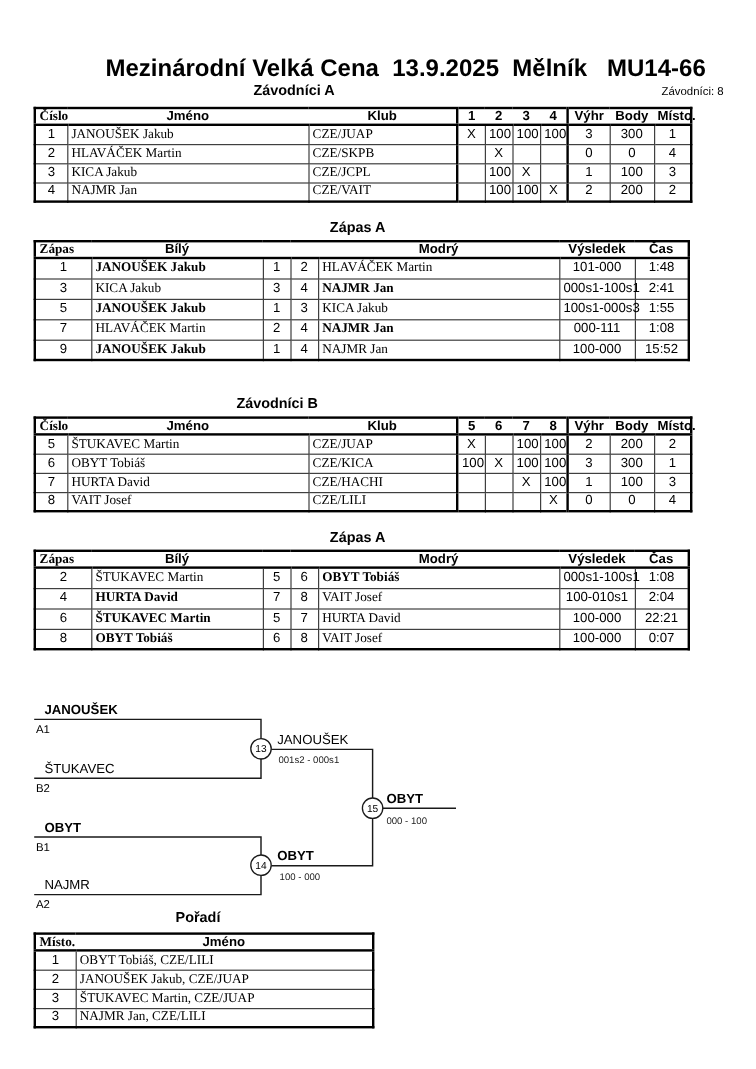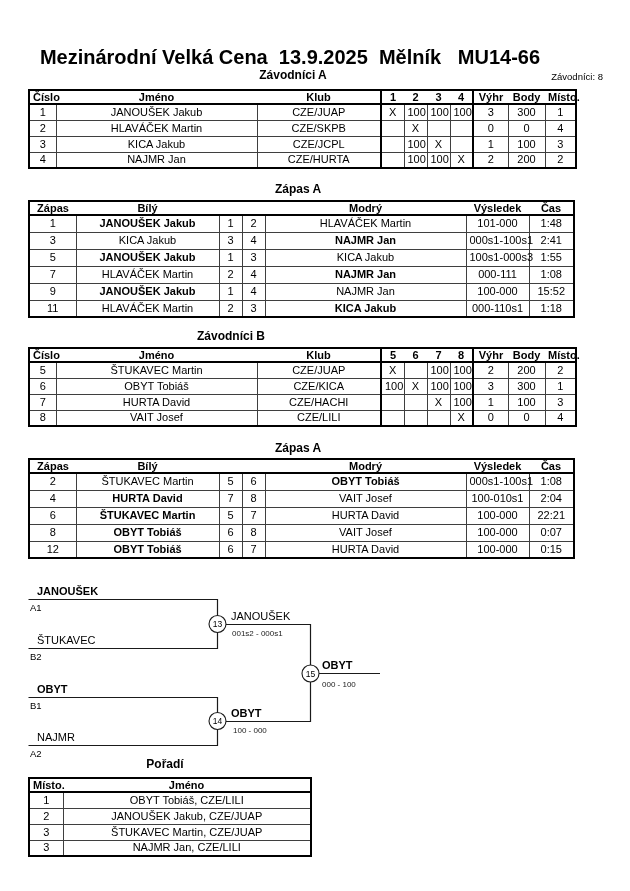--- a/index.html
+++ b/index.html
@@ -1,31 +1,31 @@
 <!DOCTYPE html>
 <html><head>
 <meta charset="utf-8">
 <style>
   html,body{margin:0;padding:0;}
   body{width:630px;height:891px;background:#fff;position:relative;
        font-family:"Liberation Sans",sans-serif;color:#000;overflow:hidden;}
   .abs{position:absolute;}
   .page-title{top:46px;left:0;width:580px;text-align:center;font-size:20px;
-              font-weight:bold;white-space:pre;}
+              font-weight:bold;white-space:pre;padding-left:48px;}
   .sec-title{font-size:12px;font-weight:bold;transform:translateX(-50%);white-space:nowrap;}
   .count-label{top:71px;right:27px;font-size:9.5px;}
   table{border-collapse:collapse;table-layout:fixed;font-size:11px;border:2px solid #000;}
   td,th{padding:0 3px;overflow:visible;white-space:nowrap;line-height:1;vertical-align:middle;}
   th{border:none;border-bottom:2px solid #000;font-weight:bold;}
   td{border:1px solid #3f3f3f;}
   tr.hr{height:14px;}
   tr.dr{height:16px;}
   tr.dr2{height:17px;}
   .ctr{text-align:center;}
-  .lft{text-align:center;}
+  .lft{text-align:left;font-family:Liberation Serif, serif;}
   .b{font-weight:bold;}
   .gL{border-left:2px solid #000 !important;}
   svg text{font-family:"Liberation Sans",sans-serif;}
   .bk-name{font-size:11px;}
   .bk-pos{font-size:9.5px;}
   .bk-score{font-size:8px;fill:#222;}
   .bk-num{font-size:8.5px;}
 </style>
 </head>
 <body>
@@ -59,21 +59,21 @@
     <circle cx="310.5" cy="673.5" r="8.5"></circle>
   </g>
   <g fill="#000" text-anchor="middle">
     <text class="bk-num" x="217.5" y="627">13</text>
     <text class="bk-num" x="217.5" y="724">14</text>
     <text class="bk-num" x="310.5" y="676.5">15</text>
   </g>
 </svg>
 
 <div class="abs page-title">Mezinárodní Velká Cena  13.9.2025  Mělník   MU14-66</div>
-<div class="abs sec-title" style="left:245px;top:68px;margin-left:48px;">Závodníci A</div>
+<div class="abs sec-title" style="left:245px;top:68px;">Závodníci A</div>
 <div class="abs count-label">Závodníci: 8</div>
 
 <table class="abs" style="left:28px;top:89px;width:547px;">
   <colgroup>
       <col style="width:27px">
       <col style="width:201px">
       <col style="width:124px">
       <col style="width:23px">
       <col style="width:23px">
       <col style="width:23px">
@@ -127,21 +127,21 @@
     <td class="ctr">100</td>
     <td class="ctr">X</td>
     <td class="ctr"></td>
     <td class="ctr gL">1</td>
     <td class="ctr">100</td>
     <td class="ctr">3</td>
   </tr>
   <tr class="dr">
     <td class="ctr">4</td>
     <td class="lft">NAJMR Jan</td>
-    <td class="lft">CZE/HURTA</td>
+    <td class="lft">CZE/VAIT</td>
     <td class="ctr gL"></td>
     <td class="ctr">100</td>
     <td class="ctr">100</td>
     <td class="ctr">X</td>
     <td class="ctr gL">2</td>
     <td class="ctr">200</td>
     <td class="ctr">2</td>
   </tr>
 </tbody>
   </table>
@@ -205,29 +205,20 @@
     <td class="ctr">1:08</td>
   </tr>
   <tr class="dr2">
     <td class="ctr">9</td>
     <td class="lft b">JANOUŠEK Jakub</td>
     <td class="ctr">1</td>
     <td class="ctr">4</td>
     <td class="lft">NAJMR Jan</td>
     <td class="ctr">100-000</td>
     <td class="ctr">15:52</td>
-  </tr>
-  <tr class="dr2">
-    <td class="ctr">11</td>
-    <td class="lft">HLAVÁČEK Martin</td>
-    <td class="ctr">2</td>
-    <td class="ctr">3</td>
-    <td class="lft b">KICA Jakub</td>
-    <td class="ctr">000-110s1</td>
-    <td class="ctr">1:18</td>
   </tr>
 </tbody>
   </table>
 
 <div class="abs sec-title" style="left:231px;top:329px;">Závodníci B</div>
 
 <table class="abs" style="left:28px;top:347px;width:547px;">
   <colgroup>
       <col style="width:27px">
       <col style="width:201px">
@@ -355,29 +346,20 @@
   </tr>
   <tr class="dr2">
     <td class="ctr">8</td>
     <td class="lft b">OBYT Tobiáš</td>
     <td class="ctr">6</td>
     <td class="ctr">8</td>
     <td class="lft">VAIT Josef</td>
     <td class="ctr">100-000</td>
     <td class="ctr">0:07</td>
   </tr>
-  <tr class="dr2">
-    <td class="ctr">12</td>
-    <td class="lft b">OBYT Tobiáš</td>
-    <td class="ctr">6</td>
-    <td class="ctr">7</td>
-    <td class="lft">HURTA David</td>
-    <td class="ctr">100-000</td>
-    <td class="ctr">0:15</td>
-  </tr>
 </tbody>
   </table>
 
 <div class="abs sec-title" style="left:165px;top:757px;">Pořadí</div>
 
 <table class="abs" style="left:28px;top:777px;width:282px;">
   <colgroup>
       <col style="width:34px">
       <col style="width:248px">
     </colgroup>

